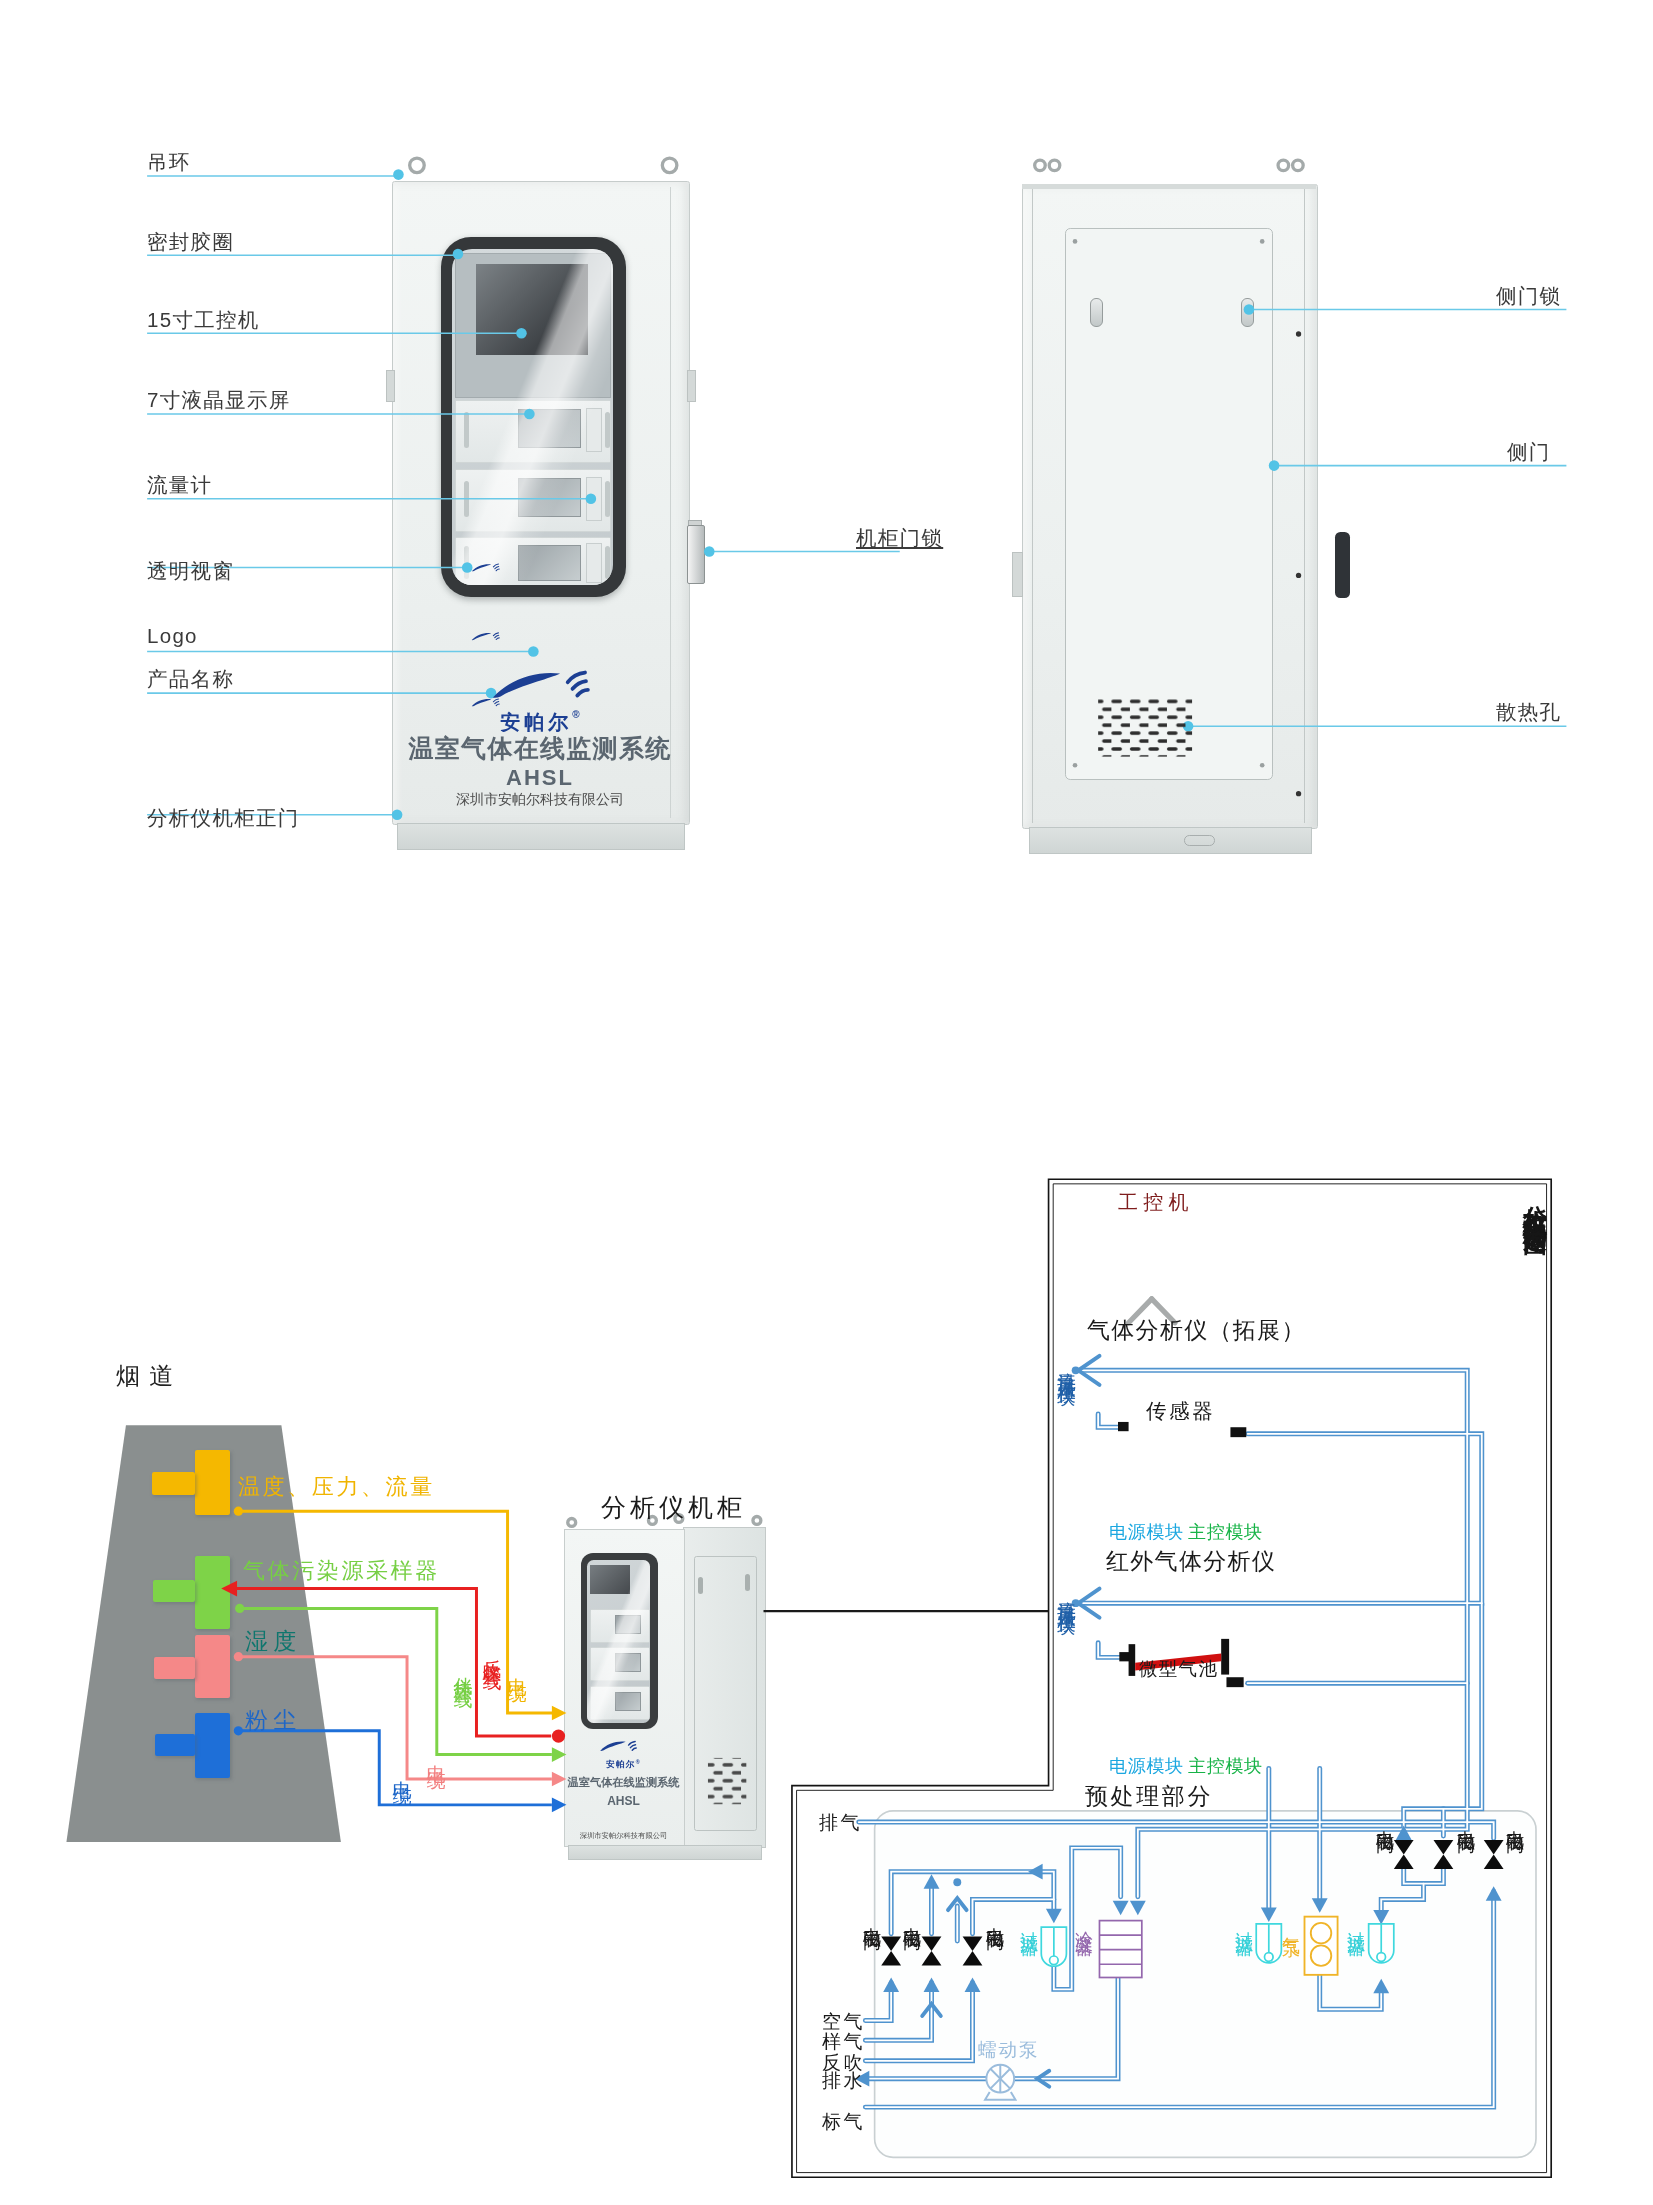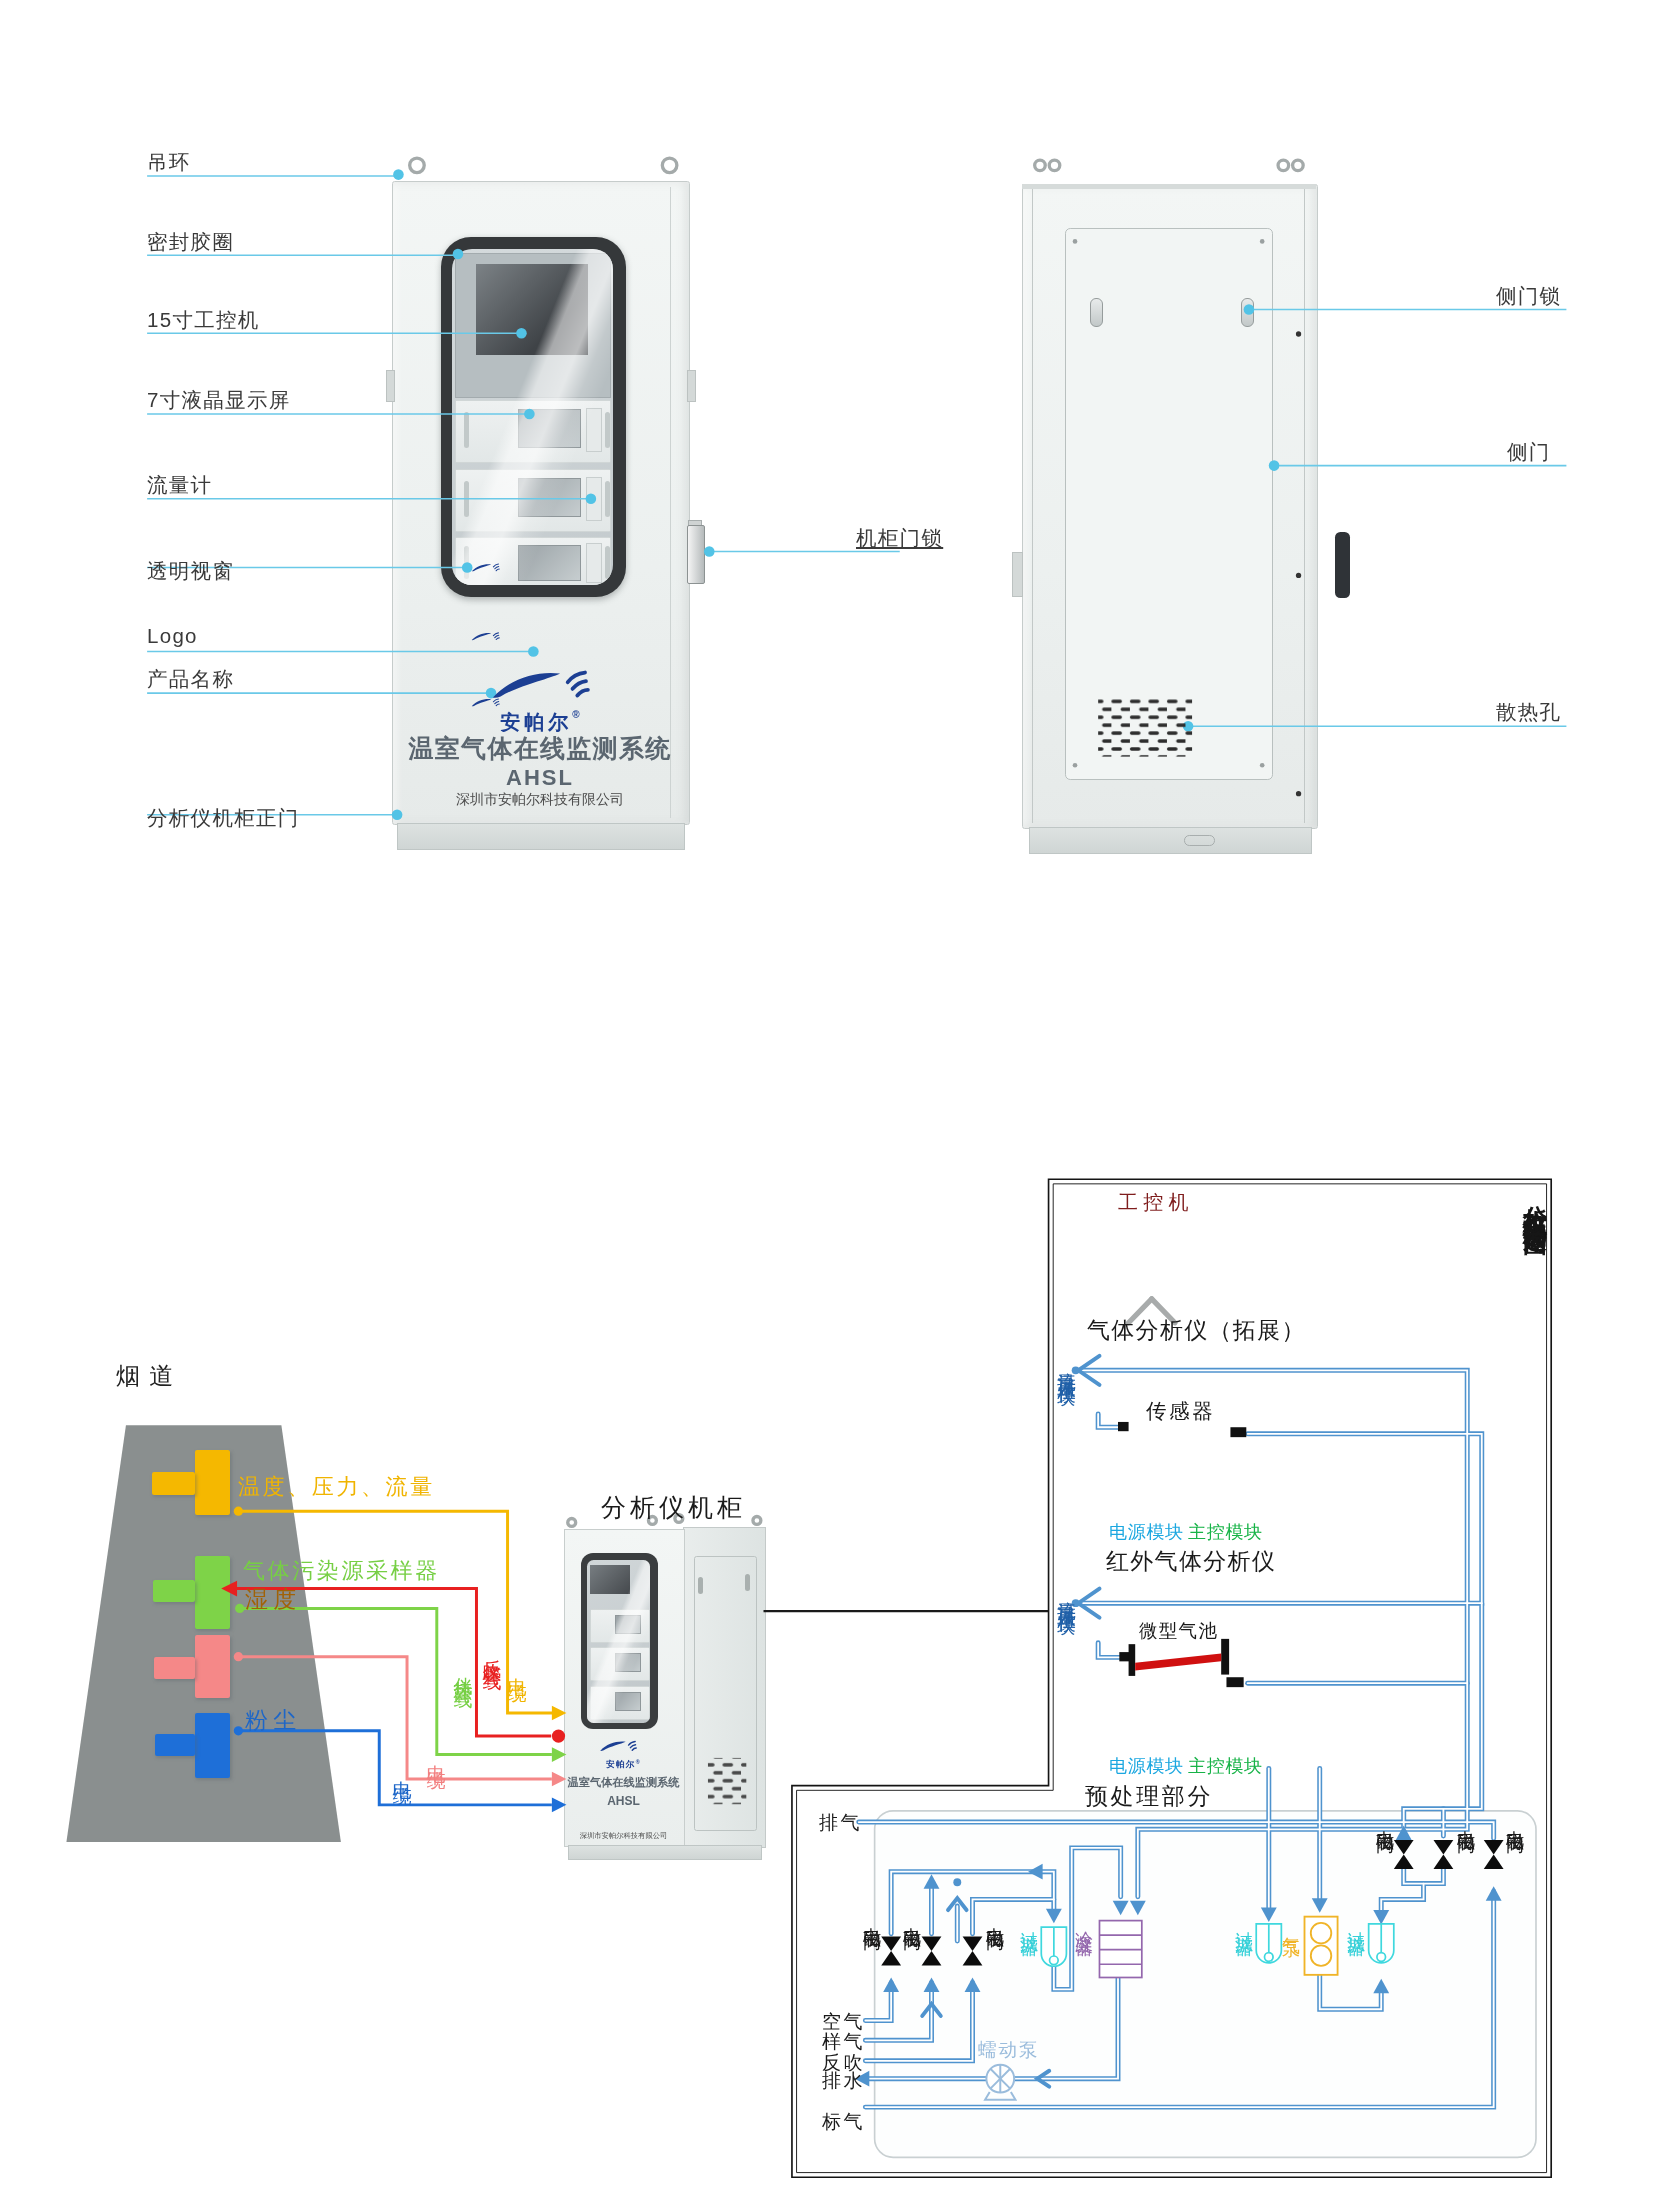--- a/index.html
+++ b/index.html
@@ -465,39 +465,39 @@
   <div class="lbl" style="left:147px;top:804px;">分析仪机柜正门</div>
   <div class="lbl" style="left:856px;top:524px;text-decoration:underline;">机柜门锁</div>
 
   <div class="lbl" style="left:1496px;top:282px;">侧门锁</div>
   <div class="lbl" style="left:1507px;top:438px;">侧门</div>
   <div class="lbl" style="left:1496px;top:698px;">散热孔</div>
 
   <div class="abs kai" style="left:116px;top:1360px;font-size:24px;color:#222;letter-spacing:9.3px;">烟道</div>
   <div class="abs kai" style="left:238px;top:1472px;font-size:22px;color:#f0b400;letter-spacing:2.6px;">温度、压力、流量</div>
   <div class="abs kai" style="left:243px;top:1556px;font-size:22px;color:#76cf44;letter-spacing:2.6px;">气体污染源采样器</div>
-  <div class="abs kai" style="left:245px;top:1584px;font-size:23px;color:#a16207;letter-spacing:5.3px;">湿度</div>
+  <div class="abs kai" style="left:245px;top:1626px;font-size:23px;color:#0f766e;letter-spacing:5.3px;">湿度</div>
   <div class="abs kai" style="left:245px;top:1705px;font-size:23px;color:#1d66c8;letter-spacing:5.3px;">粉尘</div>
   <div class="vlbl" style="left:389px;top:1765px;font-size:19px;color:#1d66c8;letter-spacing:6.6px;">电缆</div>
   <div class="vlbl" style="left:423px;top:1749px;font-size:19px;color:#f28080;letter-spacing:6.6px;">电缆</div>
   <div class="vlbl" style="left:450px;top:1662px;font-size:19px;color:#76cf44;letter-spacing:4px;">伴热管线</div>
   <div class="vlbl" style="left:479px;top:1644px;font-size:19px;color:#e82020;letter-spacing:4px;">反吹管线</div>
   <div class="vlbl" style="left:504px;top:1662px;font-size:19px;color:#f0b400;letter-spacing:6.6px;">电缆</div>
   <div class="abs kai" style="left:601px;top:1491px;font-size:25px;color:#1a1a1a;letter-spacing:4px;">分析仪机柜</div>
 
   <div class="vtitle" style="left:1519px;top:1187px;height:265px;">分析仪机柜内部构造简图</div>
   <div class="abs kai" style="left:1118px;top:1189px;font-size:20px;color:#7f1d1d;letter-spacing:5.3px;">工控机</div>
   <div class="abs kai" style="left:1087px;top:1315px;font-size:23px;color:#1a1a1a;letter-spacing:1.3px;">气体分析仪（拓展）</div>
   <div class="vlbl" style="left:1054px;top:1357px;font-size:18.5px;color:#2060a8;letter-spacing:2.6px;">流量计显示模块</div>
   <div class="abs kai" style="left:1146px;top:1397px;font-size:20.5px;color:#1a1a1a;letter-spacing:2.6px;">传感器</div>
   <div class="abs kai" style="left:1109px;top:1520px;font-size:18px;color:#1ba7e0;letter-spacing:0.7px;">电源模块</div>
   <div class="abs kai" style="left:1188px;top:1520px;font-size:18px;color:#17b347;letter-spacing:0.7px;">主控模块</div>
   <div class="abs kai" style="left:1106px;top:1546px;font-size:23px;color:#1a1a1a;letter-spacing:1.3px;">红外气体分析仪</div>
   <div class="vlbl" style="left:1054px;top:1586px;font-size:18.5px;color:#2060a8;letter-spacing:2.6px;">流量计显示模块</div>
-  <div class="abs kai" style="left:1139px;top:1618px;font-size:18.5px;color:#1a1a1a;letter-spacing:1.3px;">微型气池</div>
+  <div class="abs kai" style="left:1139px;top:1656px;font-size:18.5px;color:#1a1a1a;letter-spacing:1.3px;">微型气池</div>
   <div class="abs kai" style="left:1109px;top:1754px;font-size:18px;color:#1ba7e0;letter-spacing:0.7px;">电源模块</div>
   <div class="abs kai" style="left:1188px;top:1754px;font-size:18px;color:#17b347;letter-spacing:0.7px;">主控模块</div>
   <div class="abs kai" style="left:1085px;top:1781px;font-size:23px;color:#1a1a1a;letter-spacing:2.6px;">预处理部分</div>
 
   <div class="vlbl" style="left:860px;top:1913px;font-size:18px;color:#1a1a1a;letter-spacing:2.6px;">电磁阀</div>
   <div class="vlbl" style="left:900px;top:1913px;font-size:18px;color:#1a1a1a;letter-spacing:2.6px;">电磁阀</div>
   <div class="vlbl" style="left:983px;top:1913px;font-size:18px;color:#1a1a1a;letter-spacing:2.6px;">电磁阀</div>
   <div class="vlbl" style="left:1373px;top:1816px;font-size:18px;color:#1a1a1a;letter-spacing:2.6px;">电磁阀</div>
   <div class="vlbl" style="left:1454px;top:1816px;font-size:18px;color:#1a1a1a;letter-spacing:2.6px;">电磁阀</div>
   <div class="vlbl" style="left:1503px;top:1816px;font-size:18px;color:#1a1a1a;letter-spacing:2.6px;">电磁阀</div>

